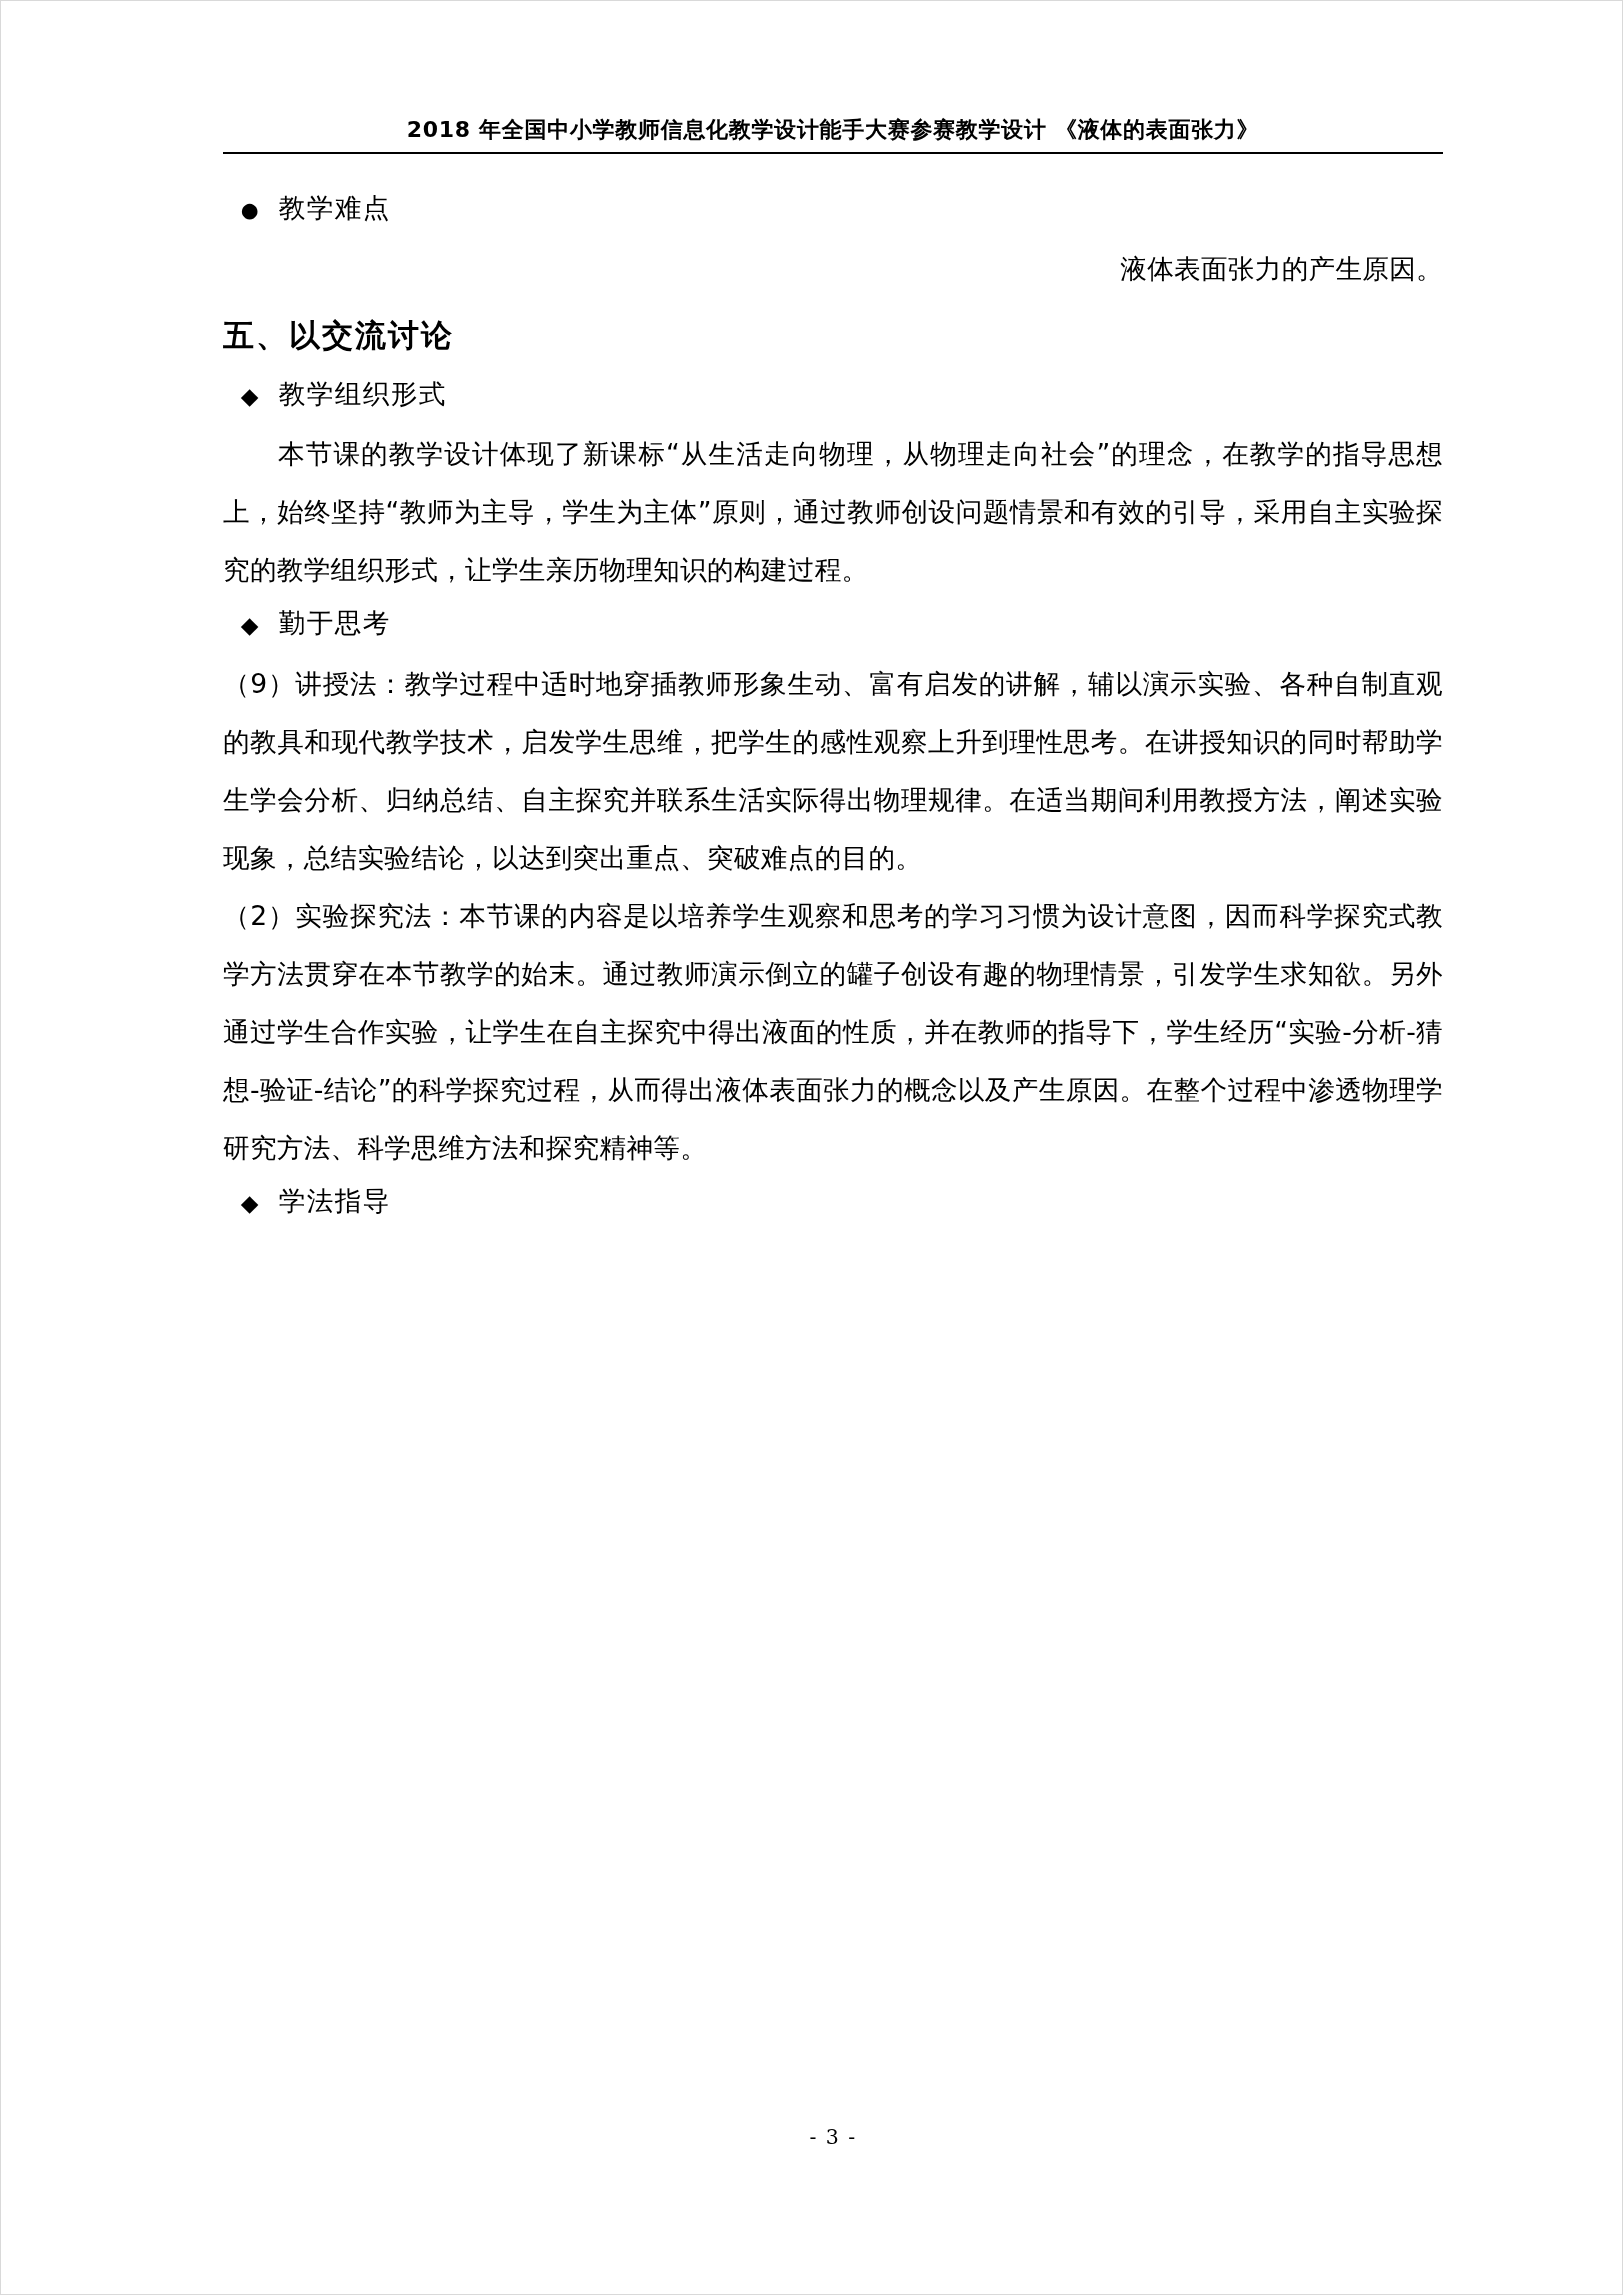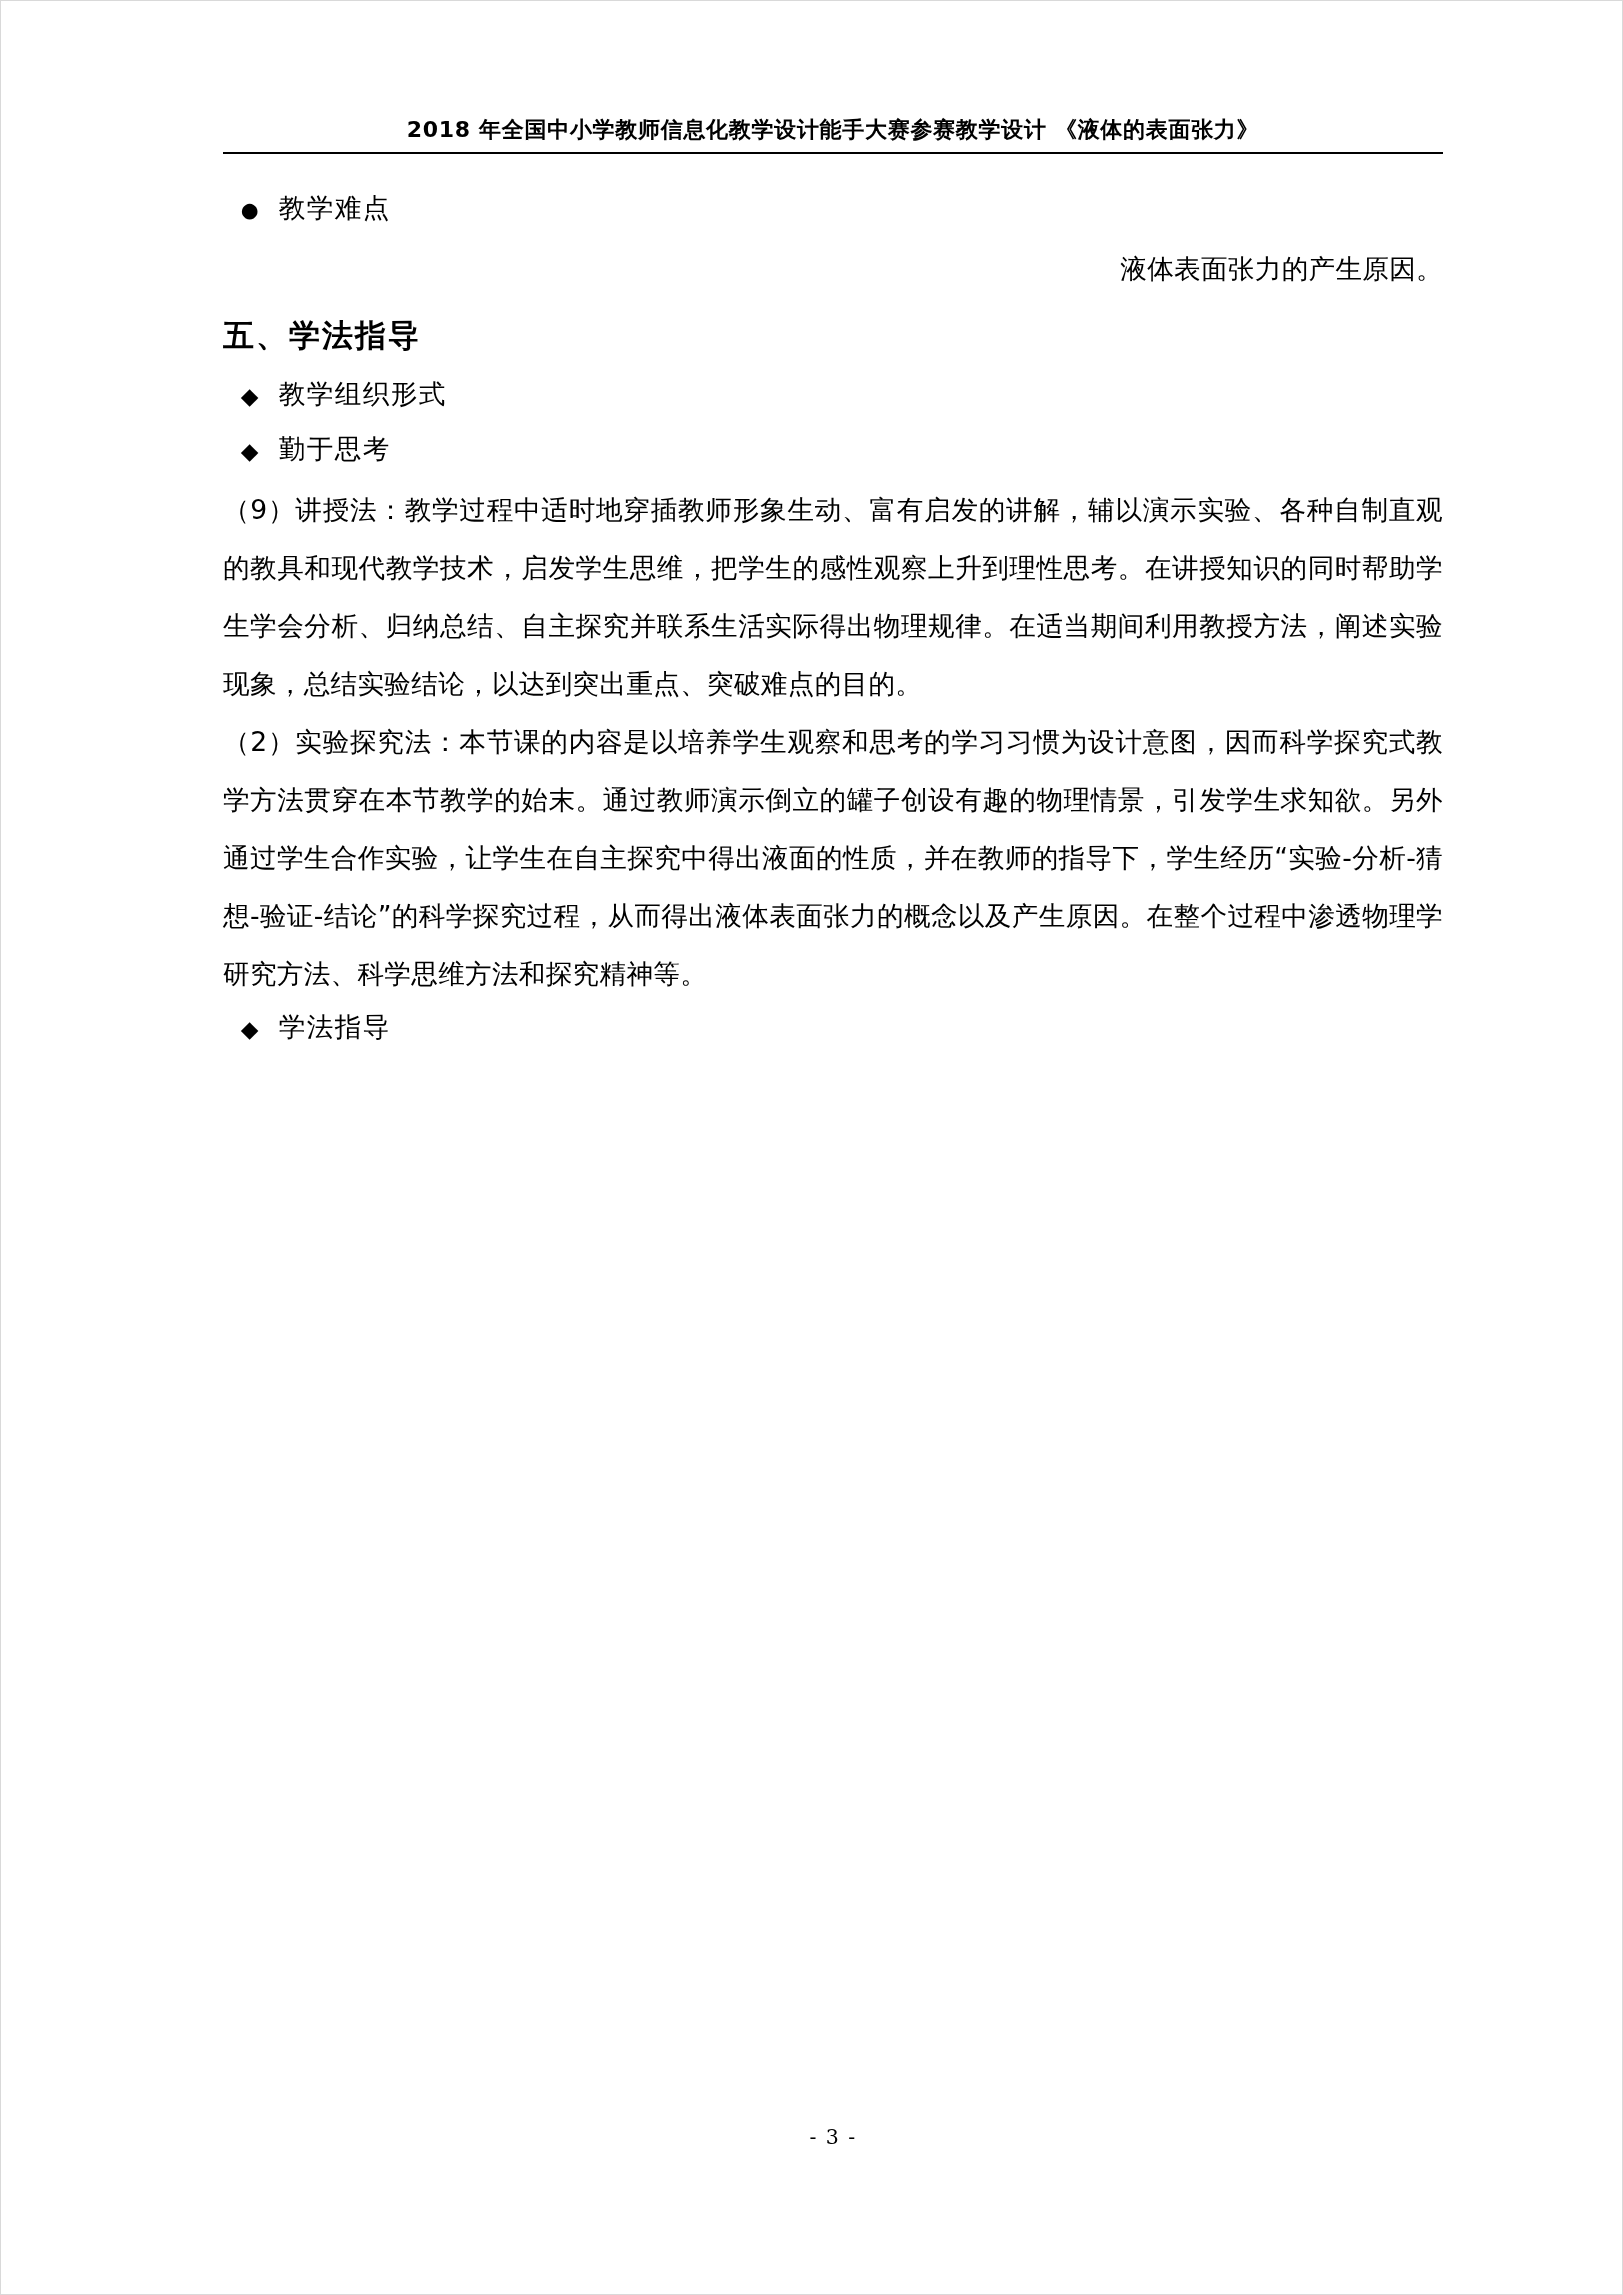--- a/index.html
+++ b/index.html
@@ -148,27 +148,28 @@
 
     <div class="body">
 
       <div class="bullet-row">
         <span class="bullet-mark">●</span>
         <span class="bullet-label">教学难点</span>
       </div>
 
       <p class="para simple">液体表面张力的产生原因。</p>
 
-      <div class="section-heading">五、学法指导</div>
+      <div class="section-heading">五、以交流讨论</div>
 
       <div class="bullet-row">
         <span class="bullet-mark diamond">◆</span>
         <span class="bullet-label">教学组织形式</span>
       </div>
 
+      <p class="para indent2">本节课的教学设计体现了新课标“从生活走向物理，从物理走向社会”的理念，在教学的指导思想上，始终坚持“教师为主导，学生为主体”原则，通过教师创设问题情景和有效的引导，采用自主实验探究的教学组织形式，让学生亲历物理知识的构建过程。</p>
 
       <div class="bullet-row">
         <span class="bullet-mark diamond">◆</span>
         <span class="bullet-label">勤于思考</span>
       </div>
 
       <p class="para">（9）讲授法：教学过程中适时地穿插教师形象生动、富有启发的讲解，辅以演示实验、各种自制直观的教具和现代教学技术，启发学生思维，把学生的感性观察上升到理性思考。在讲授知识的同时帮助学生学会分析、归纳总结、自主探究并联系生活实际得出物理规律。在适当期间利用教授方法，阐述实验现象，总结实验结论，以达到突出重点、突破难点的目的。</p>
 
       <p class="para">（2）实验探究法：本节课的内容是以培养学生观察和思考的学习习惯为设计意图，因而科学探究式教学方法贯穿在本节教学的始末。通过教师演示倒立的罐子创设有趣的物理情景，引发学生求知欲。另外通过学生合作实验，让学生在自主探究中得出液面的性质，并在教师的指导下，学生经历“实验-分析-猜想-验证-结论”的科学探究过程，从而得出液体表面张力的概念以及产生原因。在整个过程中渗透物理学研究方法、科学思维方法和探究精神等。</p>
 

